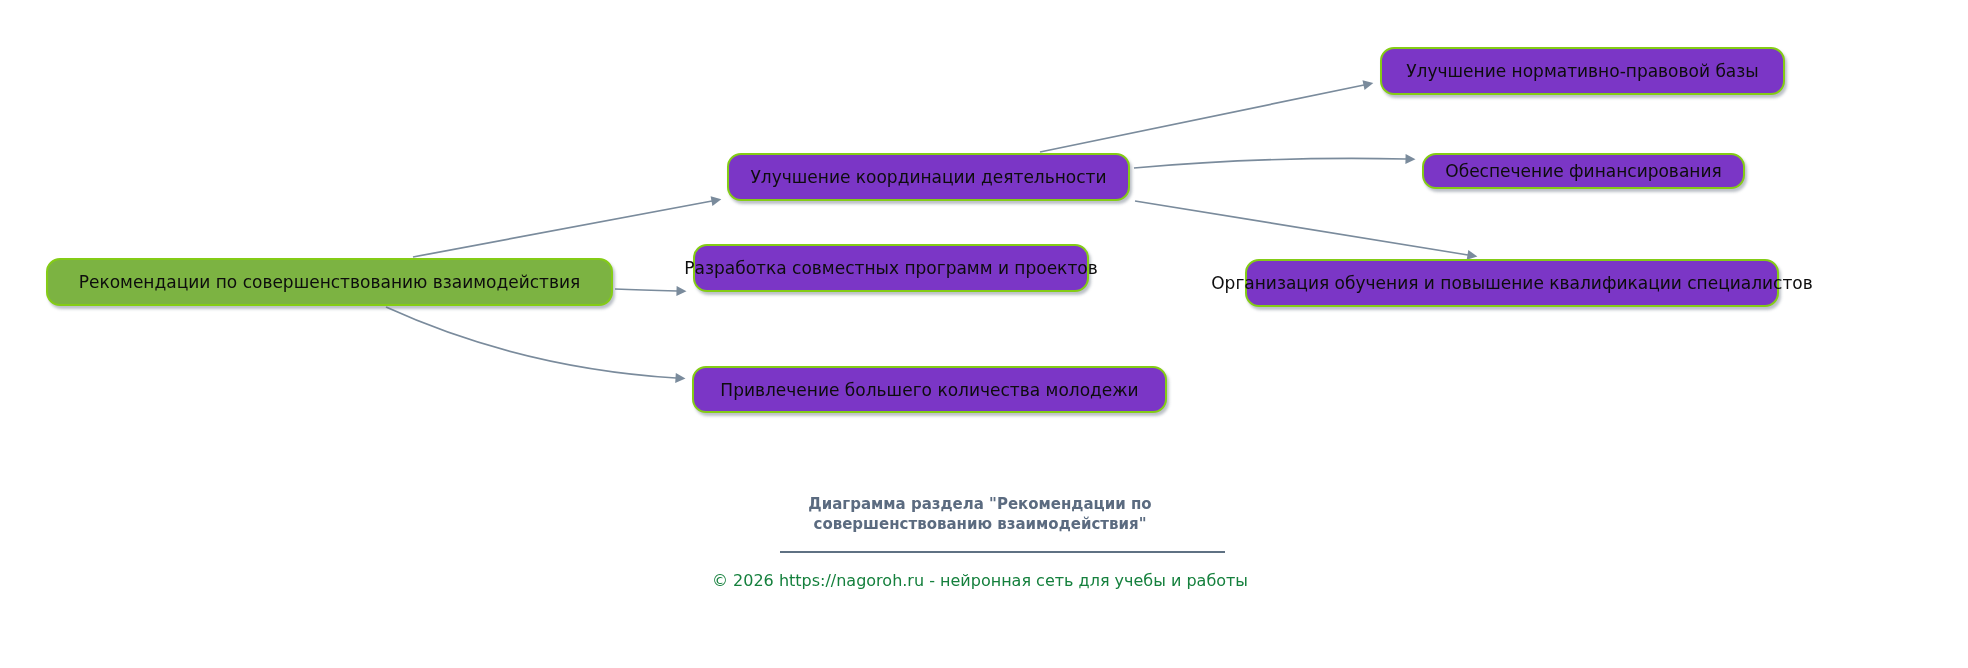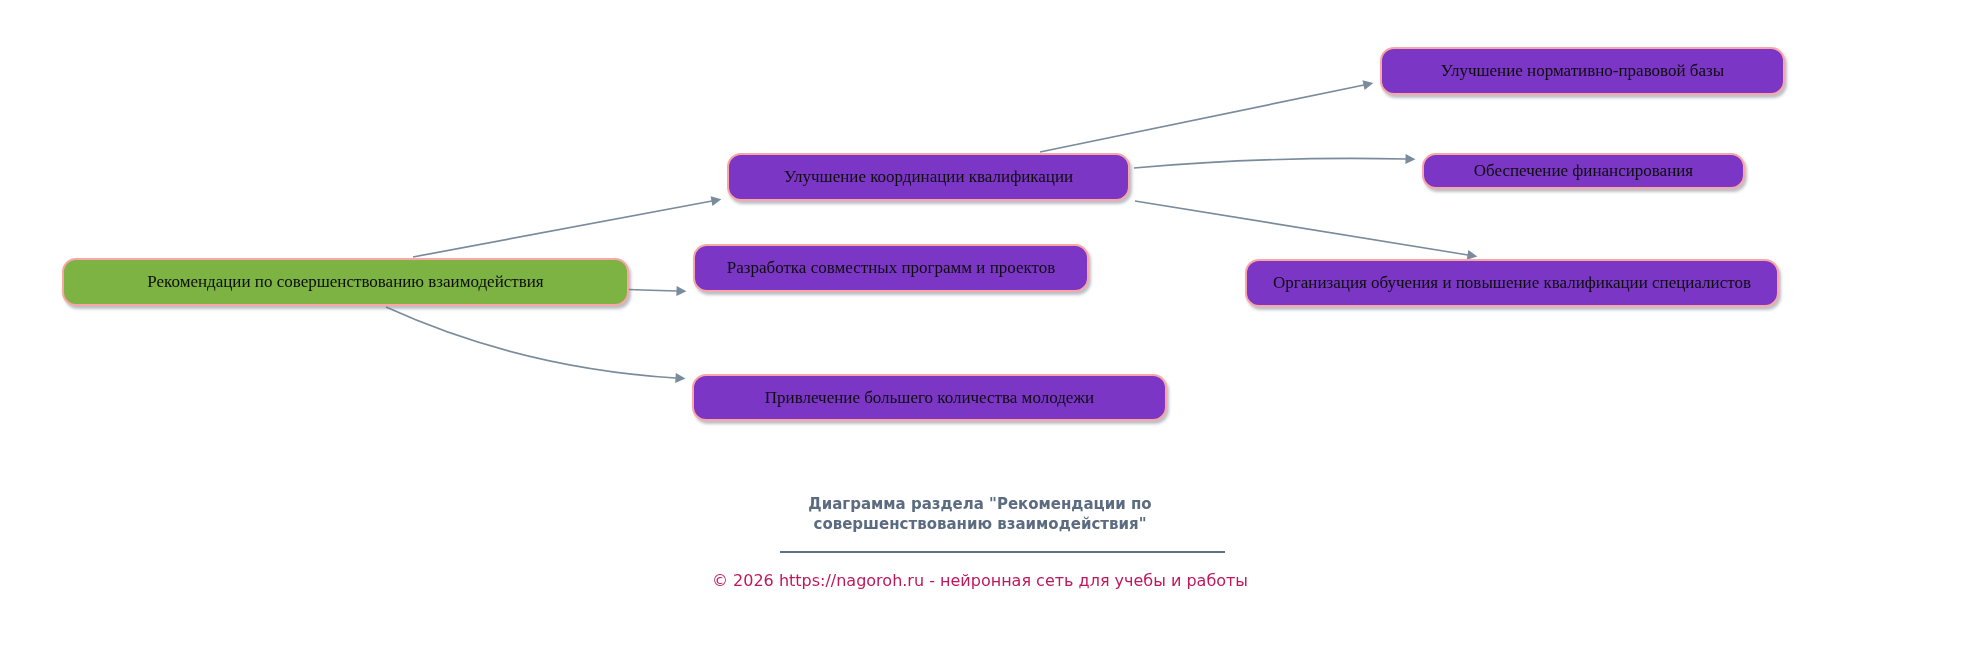--- a/index.html
+++ b/index.html
@@ -16,40 +16,39 @@
     left: 0; top: 0;
     width: 1968px; height: 668px;
     pointer-events: none;
   }
   .node {
     position: absolute;
     box-sizing: border-box;
     display: flex;
     align-items: center;
     justify-content: center;
-    border: 2px solid #fca5a5;
+    border: 2px solid #84cc16;
     border-radius: 14px;
     font-size: 17px;
     color: #0d0d0d;
     text-align: center;
     padding: 0 12px;
     white-space: nowrap;
     box-shadow: 2px 3px 3px rgba(105,115,130,0.45);
-    font-family: Liberation Serif, serif;
   }
   .node-green  { background: #7cb342; }
   .node-purple { background: #7b36c6; }
 
-  .n-root         { left: 46px;   top: 258px; width: 567px; height: 48px; margin-left: 16px; }
+  .n-root         { left: 46px;   top: 258px; width: 567px; height: 48px; }
   .n-coordination { left: 727px;  top: 153px; width: 403px; height: 48px; }
   .n-legal        { left: 1380px; top: 47px;  width: 405px; height: 48px; }
   .n-funding      { left: 1422px; top: 153px; width: 323px; height: 36px; }
   .n-training     { left: 1245px; top: 259px; width: 534px; height: 48px; }
   .n-programs     { left: 693px;  top: 244px; width: 396px; height: 48px; }
-  .n-youth        { left: 692px;  top: 366px; width: 475px; height: 47px; margin-top: 8px; }
+  .n-youth        { left: 692px;  top: 366px; width: 475px; height: 47px; }
 
   .caption-block {
     position: absolute;
     left: 700px; top: 494px;
     width: 560px;
     text-align: center;
     color: #5b6b80;
     font-weight: bold;
     font-size: 15px;
     line-height: 20px;
@@ -58,21 +57,21 @@
     position: absolute;
     left: 780px; top: 551px;
     width: 445px; height: 0;
     border-top: 2px solid #5f7183;
   }
   .footer-line {
     position: absolute;
     left: 660px; top: 571px;
     width: 640px;
     text-align: center;
-    color: #be185d;
+    color: #15803d;
     font-size: 16px;
   }
 </style>
 </head>
 <body>
 
 <div class="stage">
 
   <svg class="edges" viewBox="0 0 1968 668" xmlns="http://www.w3.org/2000/svg">
     <defs>
@@ -85,21 +84,21 @@
       <path d="M 615 289 Q 640 290 677 291" marker-end="url(#arrow)"></path>
       <path d="M 386 307 Q 520 368 676 378" marker-end="url(#arrow)"></path>
       <path d="M 1040 152 L 1364 85" marker-end="url(#arrow)"></path>
       <path d="M 1134 168 Q 1270 156 1406 159" marker-end="url(#arrow)"></path>
       <path d="M 1135 201 Q 1300 228 1468 255" marker-end="url(#arrow)"></path>
     </g>
   </svg>
 
   <div class="node node-green n-root">Рекомендации по совершенствованию взаимодействия</div>
 
-  <div class="node node-purple n-coordination">Улучшение координации квалификации</div>
+  <div class="node node-purple n-coordination">Улучшение координации деятельности</div>
 
   <div class="node node-purple n-legal">Улучшение нормативно-правовой базы</div>
 
   <div class="node node-purple n-funding">Обеспечение финансирования</div>
 
   <div class="node node-purple n-training">Организация обучения и повышение квалификации специалистов</div>
 
   <div class="node node-purple n-programs">Разработка совместных программ и проектов</div>
 
   <div class="node node-purple n-youth">Привлечение большего количества молодежи</div>

